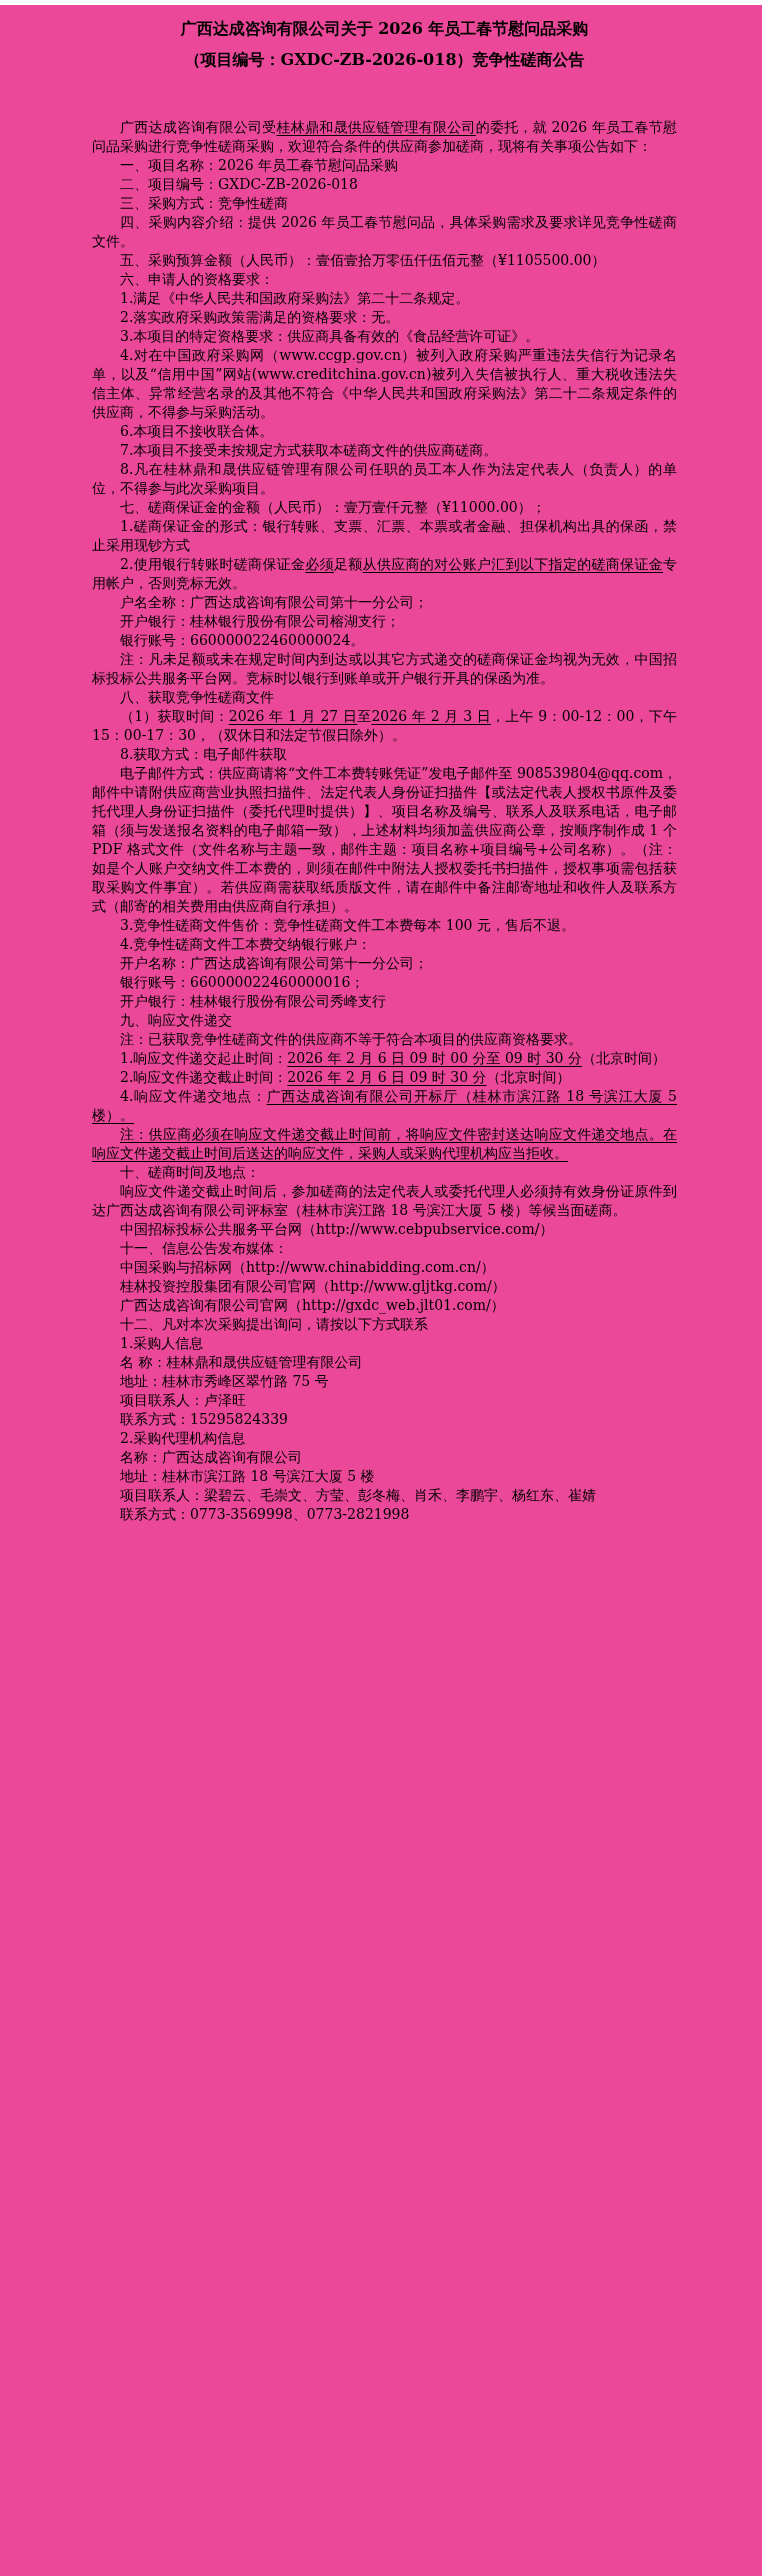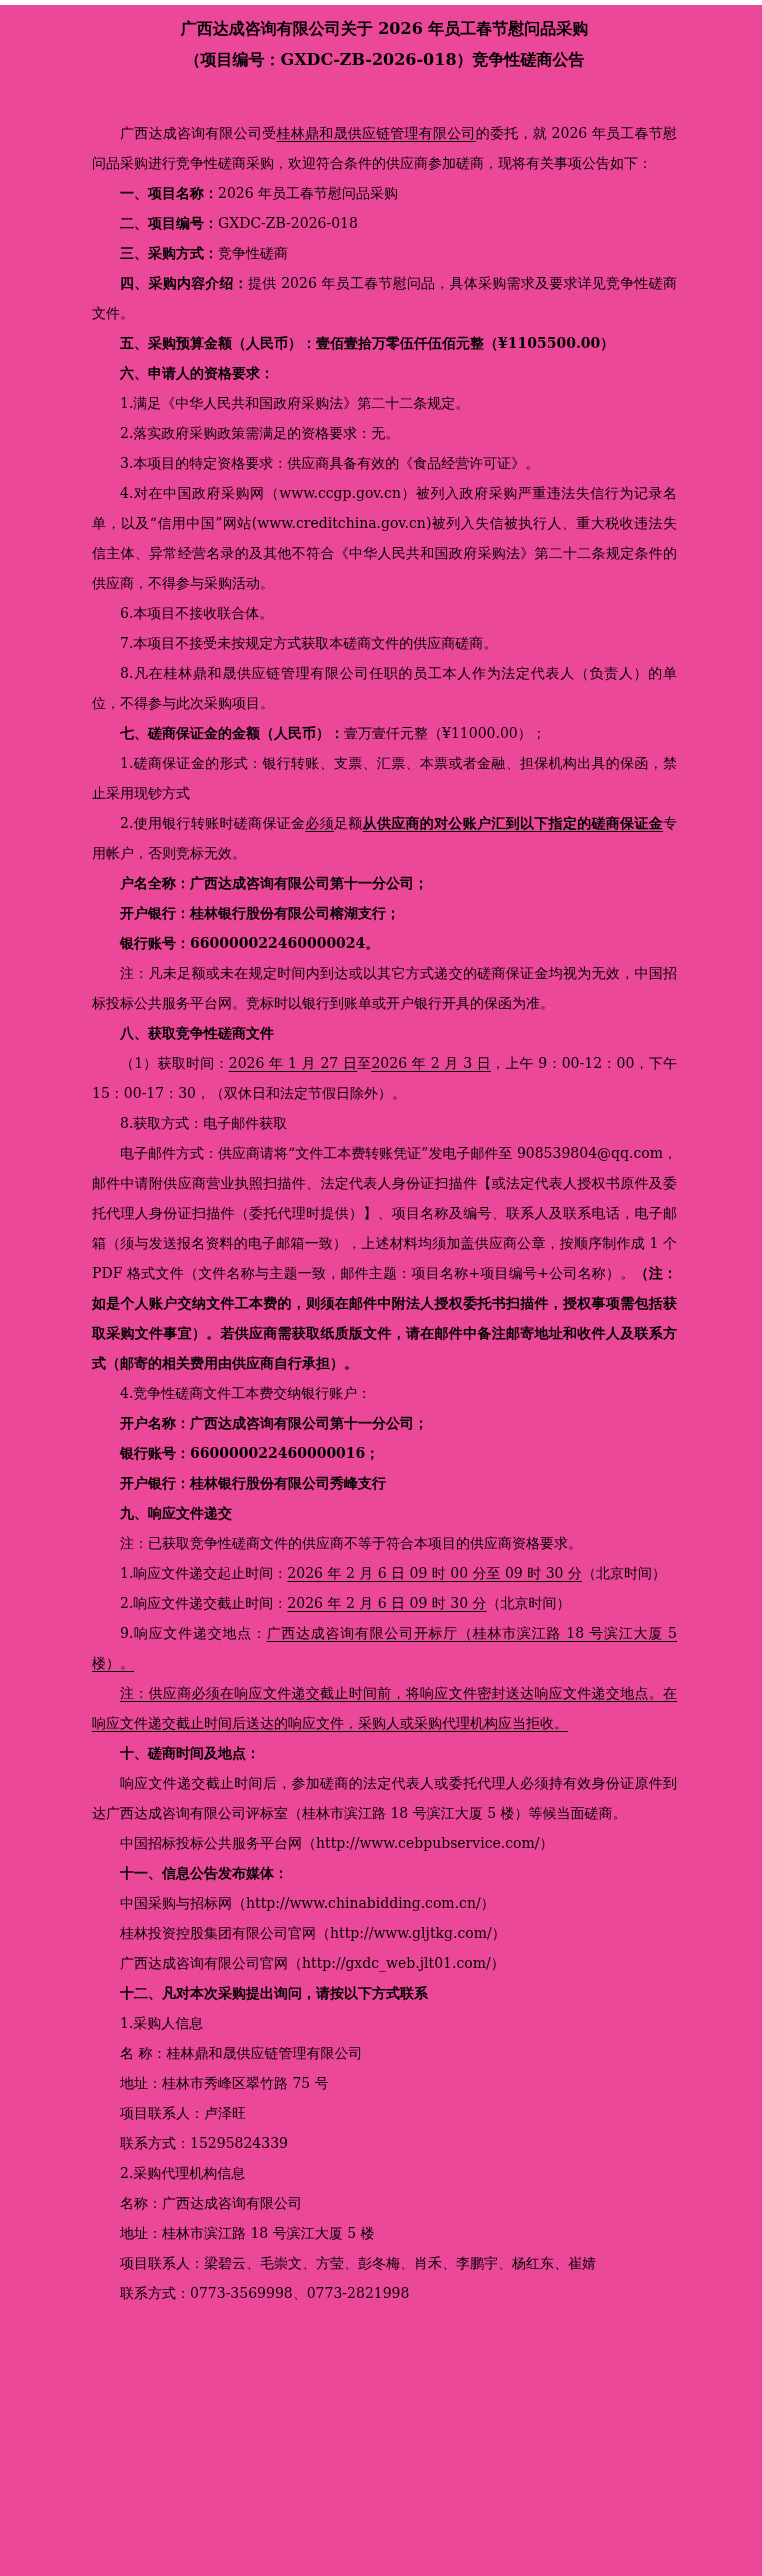--- a/index.html
+++ b/index.html
@@ -20,26 +20,26 @@
     text-align:center;
     font-weight:bold;
     font-size:16px;
     line-height:30.5px;
     margin:0;
   }
   .doc-body { }
   .para {
     margin:0;
     font-size:14px;
-    line-height:30px;
+    line-height:19px;
     text-indent:2em;
     text-align:justify;
     word-break:break-all;
   }
-  .para .b { font-weight:bold; }
+  .para .b { font-weight:normal; }
   .para .u { text-decoration:underline; text-underline-offset:3.1px; }
 </style>
 </head>
 <body>
 
 <div class="page">
 
   <div class="title-block">
     <p class="title-line">广西达成咨询有限公司关于 2026 年员工春节慰问品采购</p>
     <p class="title-line">（项目编号：GXDC-ZB-2026-018）竞争性磋商公告</p>
@@ -64,29 +64,30 @@
       <p class="para"><span>1.磋商保证金的形式：银行转账、支票、汇票、本票或者金融、担保机构出具的保函，禁止采用现钞方式</span></p>
       <p class="para"><span>2.使用银行转账时磋商保证金</span><span class="u">必须</span><span>足额</span><span class="b u">从供应商的对公账户汇到以下指定的磋商保证金</span><span>专用帐户，否则竞标无效。</span></p>
       <p class="para"><span class="b">户名全称：广西达成咨询有限公司第十一分公司；</span></p>
       <p class="para"><span class="b">开户银行：桂林银行股份有限公司榕湖支行；</span></p>
       <p class="para"><span class="b">银行账号：660000022460000024。</span></p>
       <p class="para"><span>注：凡未足额或未在规定时间内到达或以其它方式递交的磋商保证金均视为无效，中国招标投标公共服务平台网。竞标时以银行到账单或开户银行开具的保函为准。</span></p>
       <p class="para"><span class="b">八、获取竞争性磋商文件</span></p>
       <p class="para"><span>（1）获取时间：</span><span class="u">2026 年 1 月 27 日</span><span>至</span><span class="u">2026 年 2 月 3 日</span><span>，上午 9：00-12：00，下午 15：00-17：30，（双休日和法定节假日除外）。</span></p>
       <p class="para"><span>8.获取方式：电子邮件获取</span></p>
       <p class="para"><span>电子邮件方式：供应商请将“文件工本费转账凭证”发电子邮件至 908539804@qq.com，邮件中请附供应商营业执照扫描件、法定代表人身份证扫描件【或法定代表人授权书原件及委托代理人身份证扫描件（委托代理时提供）】、项目名称及编号、联系人及联系电话，电子邮箱（须与发送报名资料的电子邮箱一致），上述材料均须加盖供应商公章，按顺序制作成 1 个 PDF 格式文件（文件名称与主题一致，邮件主题：项目名称+项目编号+公司名称）。</span><span class="b">（注：如是个人账户交纳文件工本费的，则须在邮件中附法人授权委托书扫描件，授权事项需包括获取采购文件事宜）。若供应商需获取纸质版文件，请在邮件中备注邮寄地址和收件人及联系方式（邮寄的相关费用由供应商自行承担）。</span></p>
+      <p class="para"><span>3.竞争性磋商文件售价：竞争性磋商文件工本费每本 100 元，售后不退。</span></p>
       <p class="para"><span>4.竞争性磋商文件工本费交纳银行账户：</span></p>
       <p class="para"><span class="b">开户名称：广西达成咨询有限公司第十一分公司；</span></p>
       <p class="para"><span class="b">银行账号：660000022460000016；</span></p>
       <p class="para"><span class="b">开户银行：桂林银行股份有限公司秀峰支行</span></p>
       <p class="para"><span class="b">九、响应文件递交</span></p>
       <p class="para"><span>注：已获取竞争性磋商文件的供应商不等于符合本项目的供应商资格要求。</span></p>
       <p class="para"><span>1.响应文件递交起止时间：</span><span class="u">2026 年 2 月 6 日 09 时 00 分至 09 时 30 分</span><span>（北京时间）</span></p>
       <p class="para"><span>2.响应文件递交截止时间：</span><span class="u">2026 年 2 月 6 日 09 时 30 分</span><span>（北京时间）</span></p>
-      <p class="para"><span>9.响应文件递交地点：</span><span class="u">广西达成咨询有限公司开标厅（桂林市滨江路 18 号滨江大厦 5 楼）。</span></p>
+      <p class="para"><span>4.响应文件递交地点：</span><span class="u">广西达成咨询有限公司开标厅（桂林市滨江路 18 号滨江大厦 5 楼）。</span></p>
       <p class="para"><span class="u">注：供应商必须在响应文件递交截止时间前，将响应文件密封送达响应文件递交地点。在响应文件递交截止时间后送达的响应文件，采购人或采购代理机构应当拒收。</span></p>
       <p class="para"><span class="b">十、磋商时间及地点：</span></p>
       <p class="para"><span>响应文件递交截止时间后，参加磋商的法定代表人或委托代理人必须持有效身份证原件到达广西达成咨询有限公司评标室（桂林市滨江路 18 号滨江大厦 5 楼）等候当面磋商。</span></p>
       <p class="para"><span>中国招标投标公共服务平台网（http://www.cebpubservice.com/）</span></p>
       <p class="para"><span class="b">十一、信息公告发布媒体：</span></p>
       <p class="para"><span>中国采购与招标网（http://www.chinabidding.com.cn/）</span></p>
       <p class="para"><span>桂林投资控股集团有限公司官网（http://www.gljtkg.com/）</span></p>
       <p class="para"><span>广西达成咨询有限公司官网（http://gxdc_web.jlt01.com/）</span></p>
       <p class="para"><span class="b">十二、凡对本次采购提出询问，请按以下方式联系</span></p>
       <p class="para"><span>1.采购人信息</span></p>

